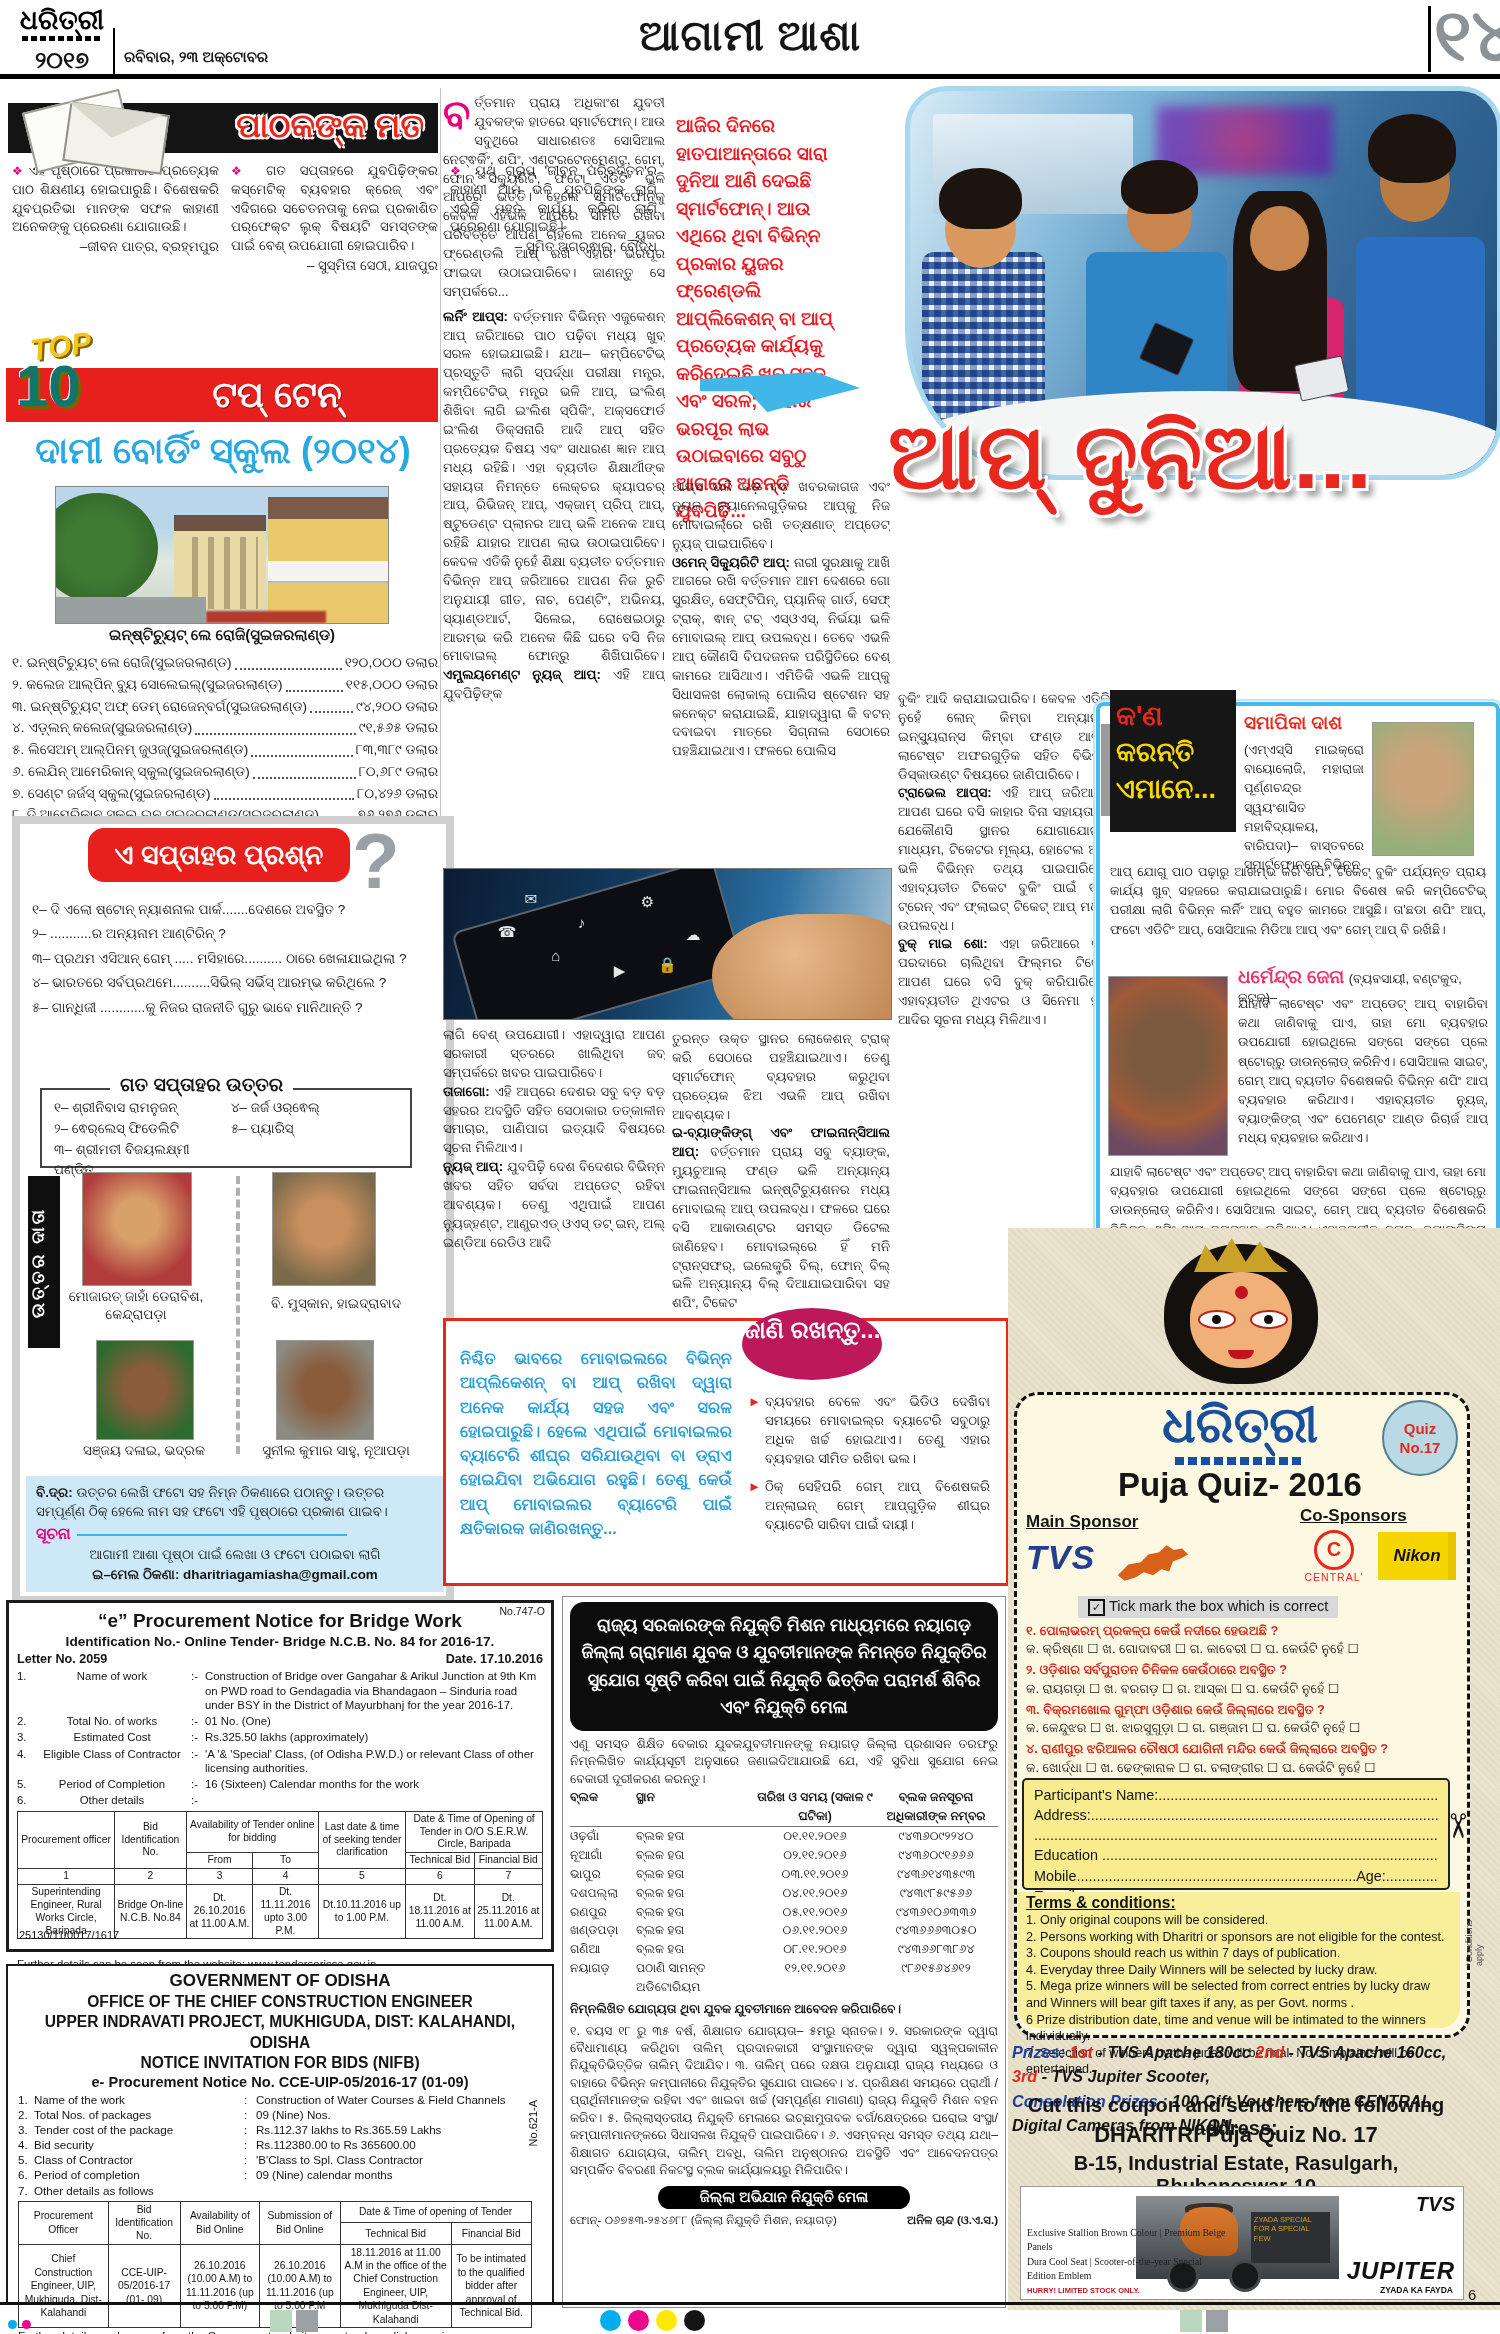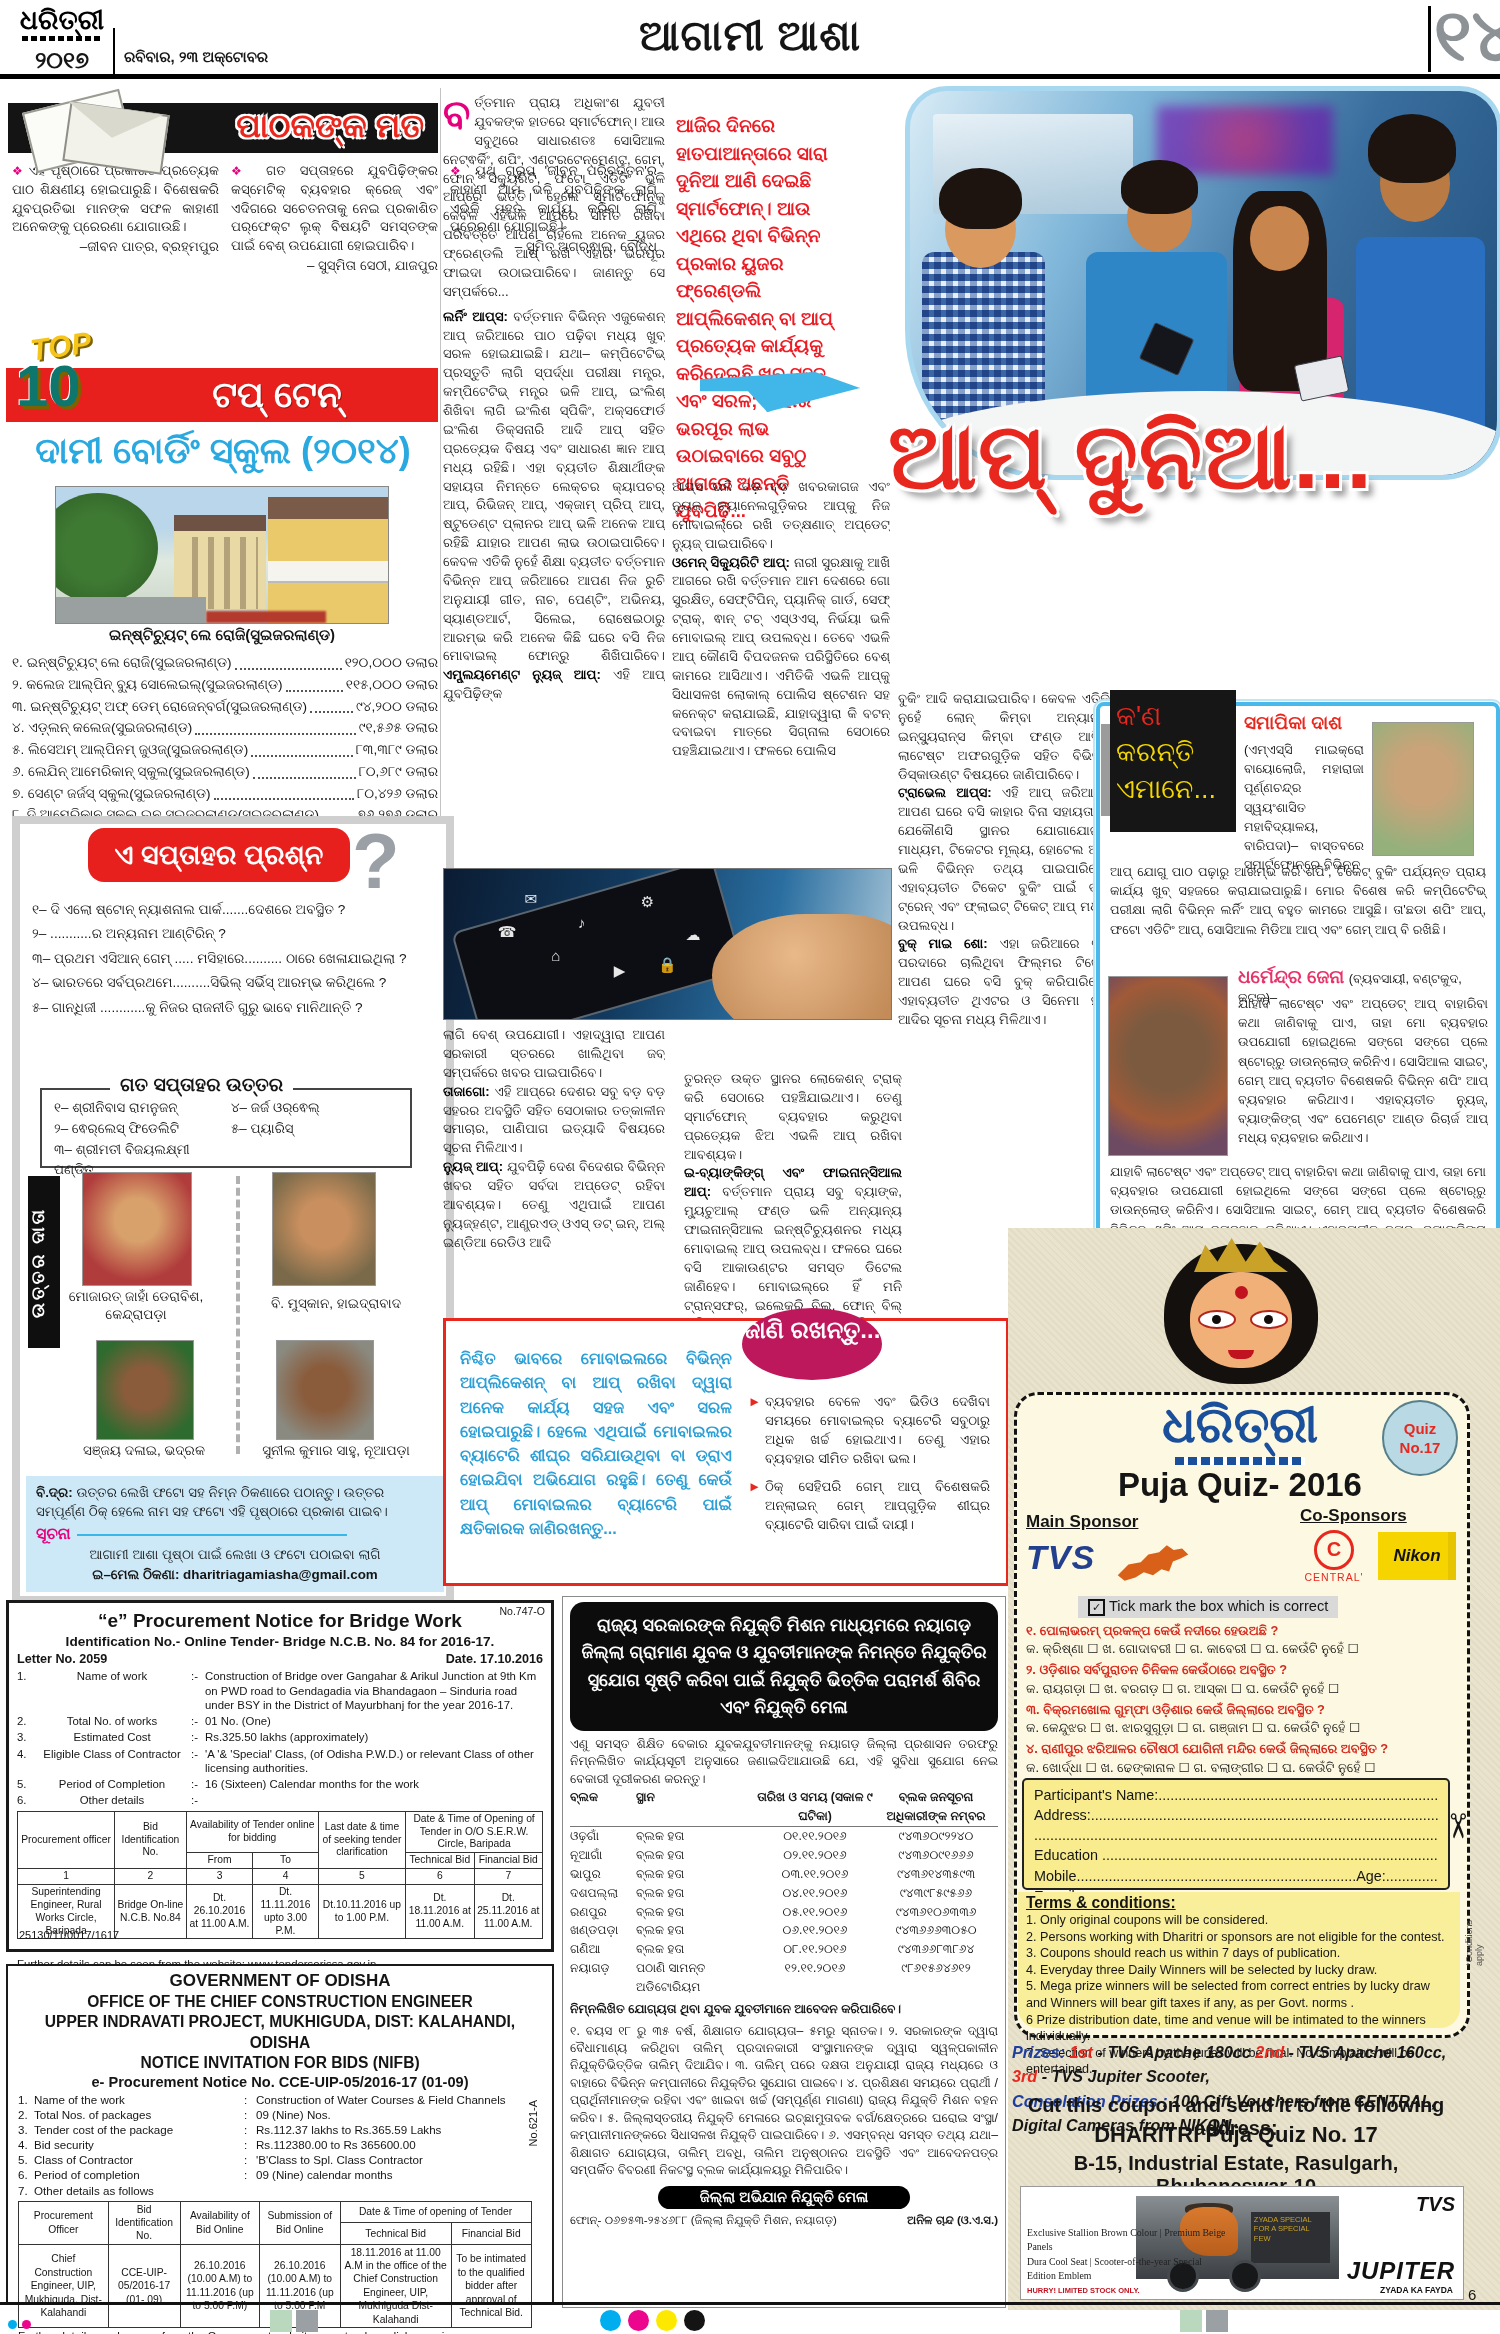--- a/index.html
+++ b/index.html
@@ -104,21 +104,21 @@
   .ods table{width:98%;border-collapse:collapse;margin-top:3px;font-size:10.3px;text-align:center;}
   .ods td,.ods th{border:1px solid #333;padding:1px 2px;font-weight:normal;}
   
   .dropcap{float:left;font-size:40px;line-height:.9;font-weight:bold;color:#e6007e;margin:2px 4px 0 0;}
   .intro-red{left:676px;top:112px;width:184px;font-size:18.6px;font-weight:bold;color:#ed1c24;line-height:1.48;}
   .arrow{left:700px;top:372px;width:160px;height:40px;background:#41b7e9;clip-path:polygon(0 18%,72% 0,100% 40%,42% 100%,30% 48%,0 48%);box-shadow:3px 4px 0 #9aa0a6;}
   .colA{left:443px;top:94px;width:222px;height:770px;overflow:hidden;}
   .colB2{left:672px;top:478px;width:218px;height:386px;overflow:hidden;}
   .colC{left:898px;top:690px;width:212px;height:620px;overflow:hidden;}
   .colA2{left:443px;top:1026px;width:222px;height:286px;overflow:hidden;}
-  .colB3{left:672px;top:1070px;width:218px;height:286px;overflow:hidden;margin-left:12px;}
+  .colB3{left:672px;top:1030px;width:218px;height:286px;overflow:hidden;}
   
   .mainph{left:905px;top:86px;width:587px;height:384px;border:5px solid #a8d8f0;border-radius:42px 42px 60px 150px;overflow:hidden;
           background:linear-gradient(115deg,#d9ecf6,#7fb6d9 30%,#3a6e9e 62%,#1f4d7a);}
   .mainph .shelf{position:absolute;left:4%;top:6%;width:34%;height:26%;background:linear-gradient(#eef4f8,#b9cfdd);opacity:.8;border-radius:4px;}
   .mainph .neon{position:absolute;left:42%;top:4%;width:30%;height:18%;background:radial-gradient(circle,#d06 10%,#70a 70%);opacity:.55;filter:blur(6px);}
   .mainph .counter{position:absolute;left:-5%;bottom:-14%;width:110%;height:36%;background:#f4f6f5;border-radius:50%;}
   .prs{position:absolute;border-radius:12px 12px 0 0;}
   .head{position:absolute;border-radius:50%;}
   .hair{position:absolute;border-radius:50% 50% 40% 40%;background:#1d1410;}
   .phone{position:absolute;background:#14161c;border-radius:3px;border:1px solid #3a3f4a;}
@@ -127,21 +127,21 @@
   
   .smph{left:443px;top:868px;width:447px;height:150px;background:linear-gradient(100deg,#0b1c33,#123a5e 40%,#2a6ea0 72%,#a8c6d8);overflow:hidden;border:1px solid #777;}
   .smph .dev{position:absolute;left:4%;top:16%;width:60%;height:76%;background:#0d0e13;border:2px solid #5a6570;border-radius:10px;transform:rotate(-16deg);}
   .smph .hand{position:absolute;right:-6%;top:30%;width:46%;height:90%;background:radial-gradient(circle at 40% 30%,#e9b98a,#c28b58 70%);border-radius:50% 40% 0 60%;}
   .smph .ic{position:absolute;color:rgba(255,255,255,.9);font-size:15px;}
   
   .graybar{left:1101px;top:724px;width:12px;height:92px;background:#9b9b9b;}
   .whobox{left:1096px;top:702px;width:396px;height:630px;border:4px solid #49b8ea;border-radius:8px;background:#fff;
           box-shadow:0 0 0 1px #fff,0 0 0 3px #bfe6f6;}
   .wholabel{left:1110px;top:690px;width:126px;height:142px;background:#161616;z-index:3;padding:8px 6px;box-sizing:border-box;}
-  .wholabel div{font-size:27px;font-weight:normal;line-height:1.35;}
+  .wholabel div{font-size:27px;font-weight:bold;line-height:1.35;}
   .wl1{color:#e8281e;}
   .wl2,.wl3{color:#f5d800;}
   .who-name{font-size:18.6px;font-weight:bold;color:#e8281e;}
   .who-name2{font-size:18.6px;font-weight:bold;color:#e8336a;}
   .whometa{font-size:12.8px;line-height:1.5;text-align:justify;}
   .whophf{background:radial-gradient(circle at 50% 40%,#caa379 30%,#96b07c 80%);border:1px solid #999;}
   .whophm{background:radial-gradient(circle at 50% 42%,#7c5a40 32%,#a05a38 60%,#6e4a62 85%);border:1px solid #999;}
   
   .know{left:443px;top:1318px;width:560px;height:262px;border:3px solid #e8281e;background:#fff;}
   .know-badge{left:742px;top:1308px;width:140px;height:72px;background:#be185d;border-radius:50%;z-index:3;

